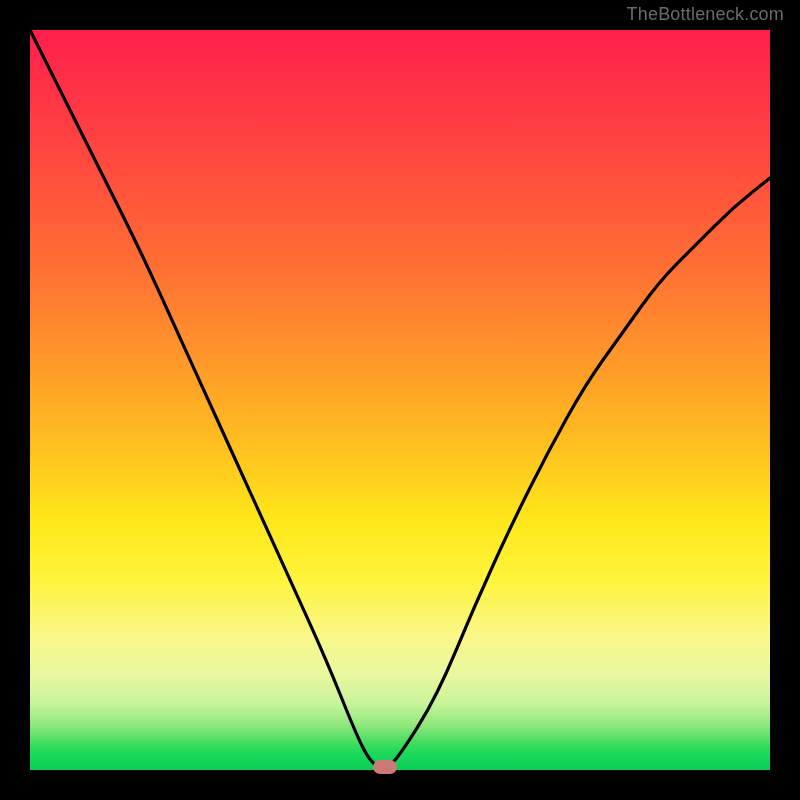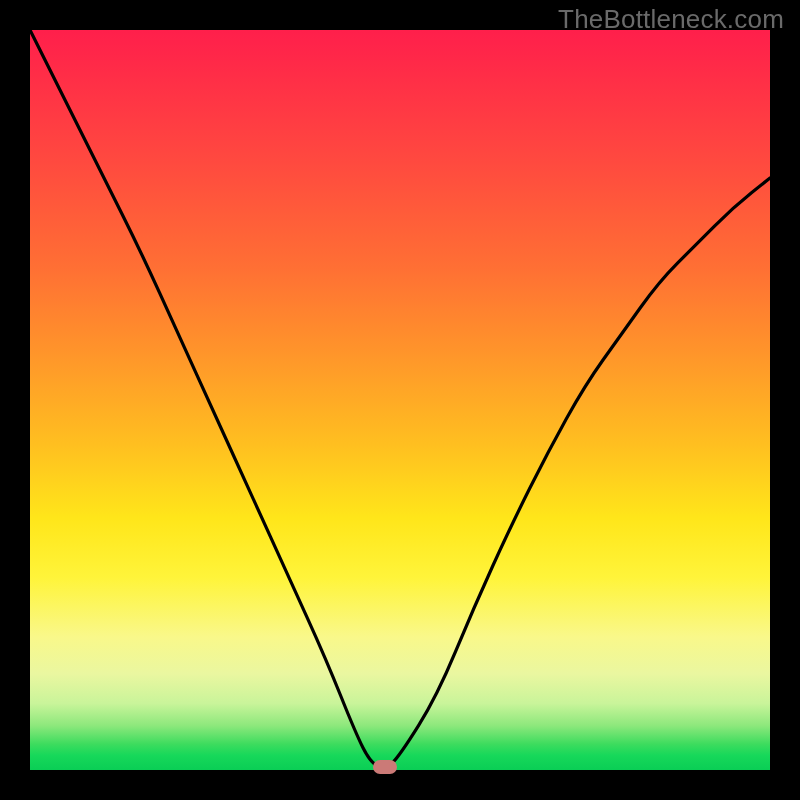--- a/index.html
+++ b/index.html
@@ -17,21 +17,21 @@
     top: 0;
     width: 800px;
     height: 800px;
     background: #000;
   }
   .watermark {
     position: absolute;
     top: 4px;
     right: 16px;
     color: #6a6a6a;
-    font-size: 26px;
+    font-size: 18px;
     font-weight: 400;
     letter-spacing: 0.2px;
     font-family: Arial, Helvetica, sans-serif;
   }
   .plot-area {
     position: absolute;
     left: 30px;
     top: 30px;
     width: 740px;
     height: 740px;

